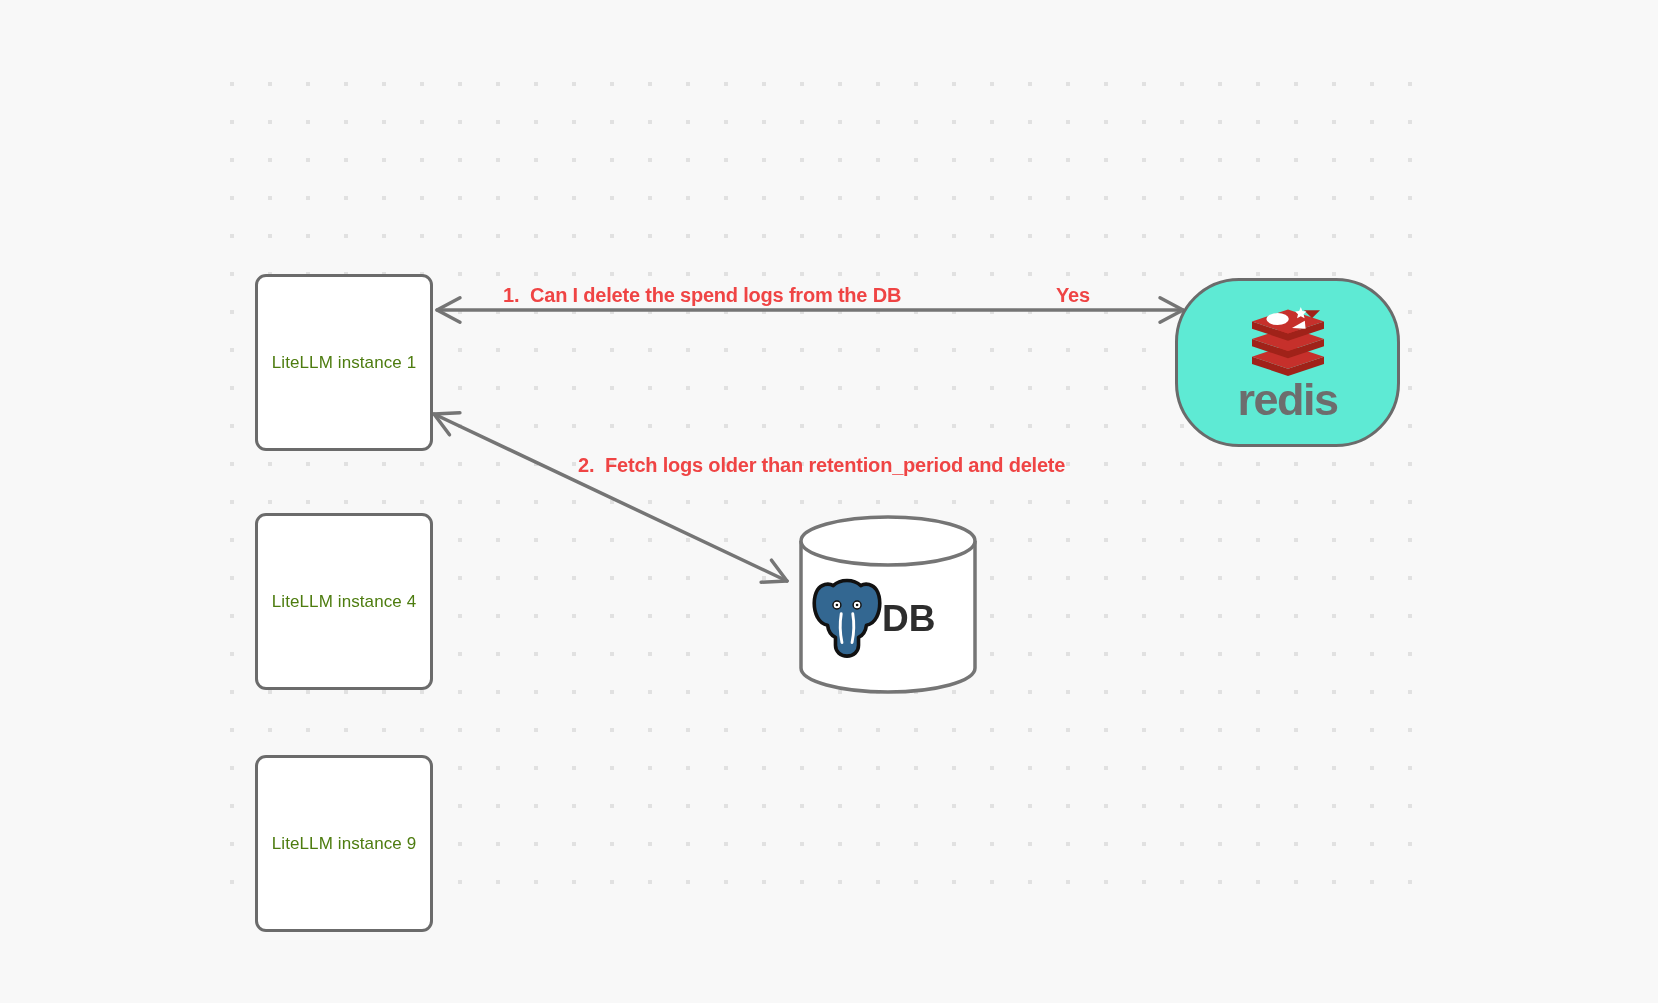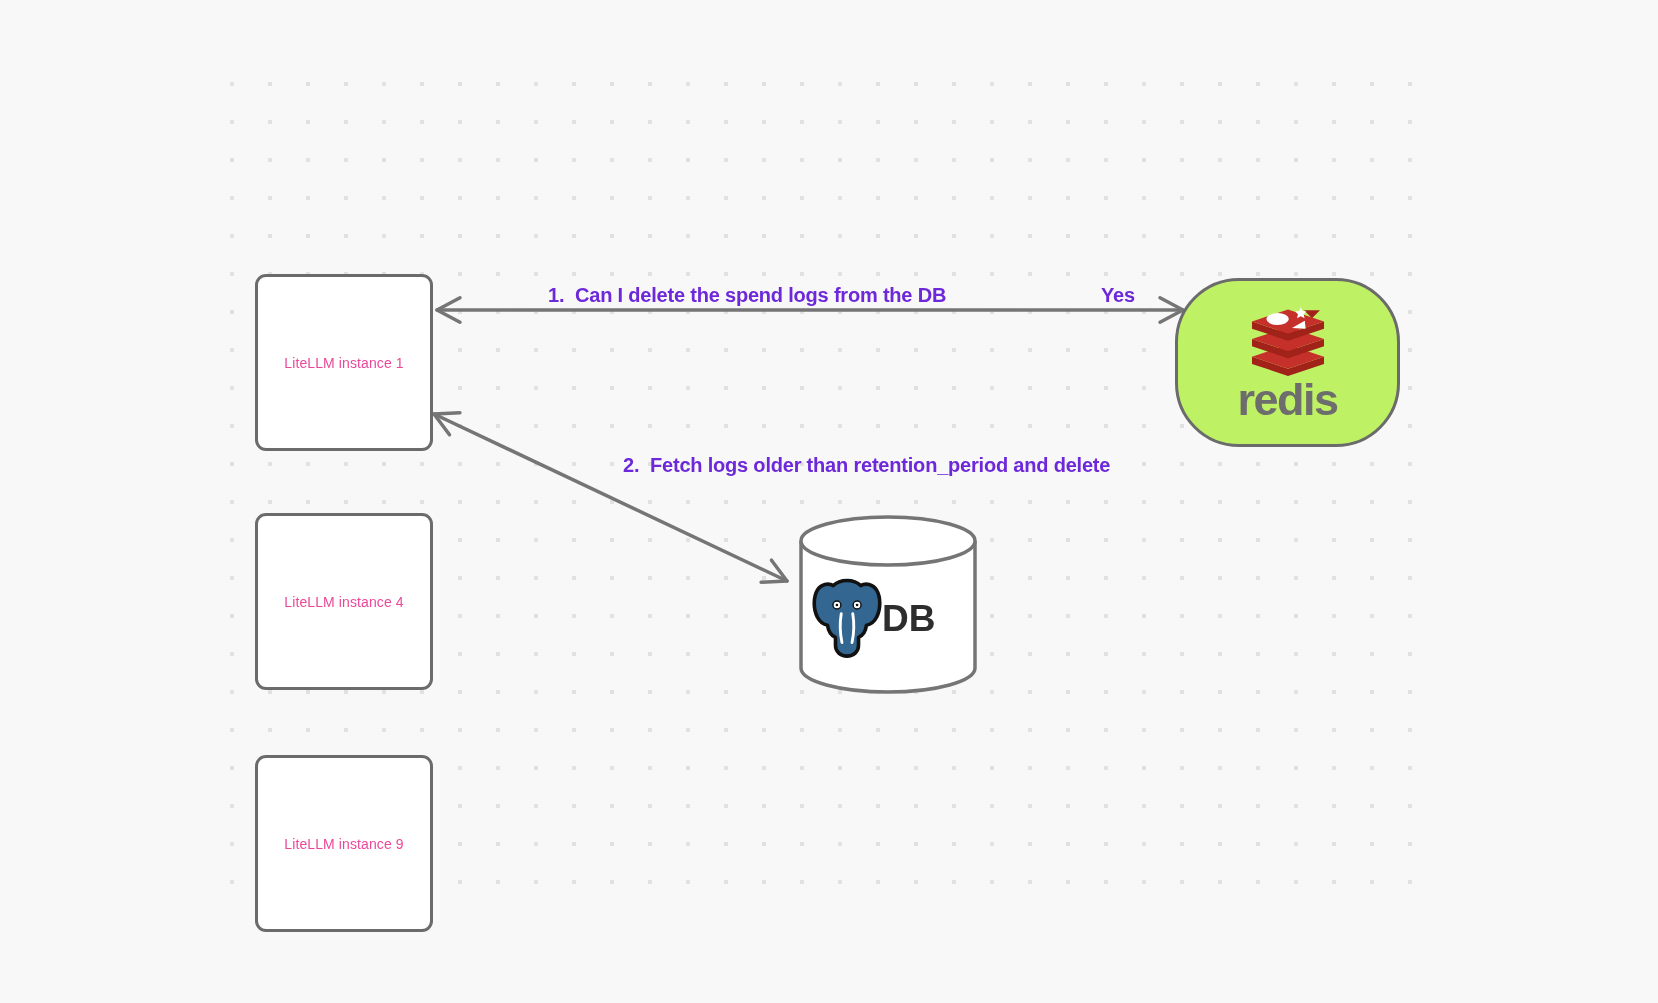--- a/index.html
+++ b/index.html
@@ -13,34 +13,34 @@
     background-image:radial-gradient(circle 2.4px at 19px 19px,#e1e1e1 99%,transparent 100%);
     background-size:38px 38px;
   }
   .arrow-layer{position:absolute;left:0;top:0;width:1658px;height:1003px;}
   .arrow-layer path{fill:none;stroke:#757575;stroke-width:3.5;stroke-linecap:round;stroke-linejoin:round;}
   .node-box{
     position:absolute;left:255px;width:178px;height:177px;box-sizing:border-box;
     background:#ffffff;border:3px solid #6b6b6b;border-radius:11px;
     display:flex;align-items:center;justify-content:center;
   }
-  .node-box .box-label{font-size:14px;color:#ec4899;letter-spacing:.1px;}
+  .node-box .box-label{font-size:17px;color:#4d7c0f;letter-spacing:.1px;}
   .redis-node{
     position:absolute;left:1175px;top:278px;width:225px;height:169px;box-sizing:border-box;
-    background:#bef264;border:3.5px solid #6b6b6b;border-radius:64px;
+    background:#5eead4;border:3.5px solid #6b6b6b;border-radius:64px;
     display:flex;flex-direction:column;align-items:center;justify-content:center;padding-top:4px;text-align:center;
   }
   .redis-word{font-size:45px;font-weight:700;color:#6d6d6d;letter-spacing:-1.5px;line-height:1;margin-top:1px;}
   .db-node{position:absolute;left:797px;top:514px;width:182px;height:181px;}
   .db-node .cyl{position:absolute;left:0;top:0;}
   .pg-icon{position:absolute;left:14px;top:62px;}
   .db-label{position:absolute;left:85px;top:86px;font-size:37px;font-weight:700;color:#2d2d2d;line-height:1;}
   .edge-label{
-    position:absolute;font-size:20px;font-weight:700;color:#6d28d9;
-    white-space:pre;letter-spacing:-0.2px;line-height:1.15;margin-left:45px;
+    position:absolute;font-size:20px;font-weight:700;color:#ef4444;
+    white-space:pre;letter-spacing:-0.2px;line-height:1.15;
   }
   .lbl-1{left:503px;top:284px;}
   .lbl-yes{left:1056px;top:284px;text-align:center;}
   .lbl-2{left:578px;top:454px;text-align:right;}
   
   .redis-red{fill:#C6302B;}
   .redis-red-dark{fill:#A02219;}
   .pg-blue{fill:#336791;}
 </style>
 </head>

